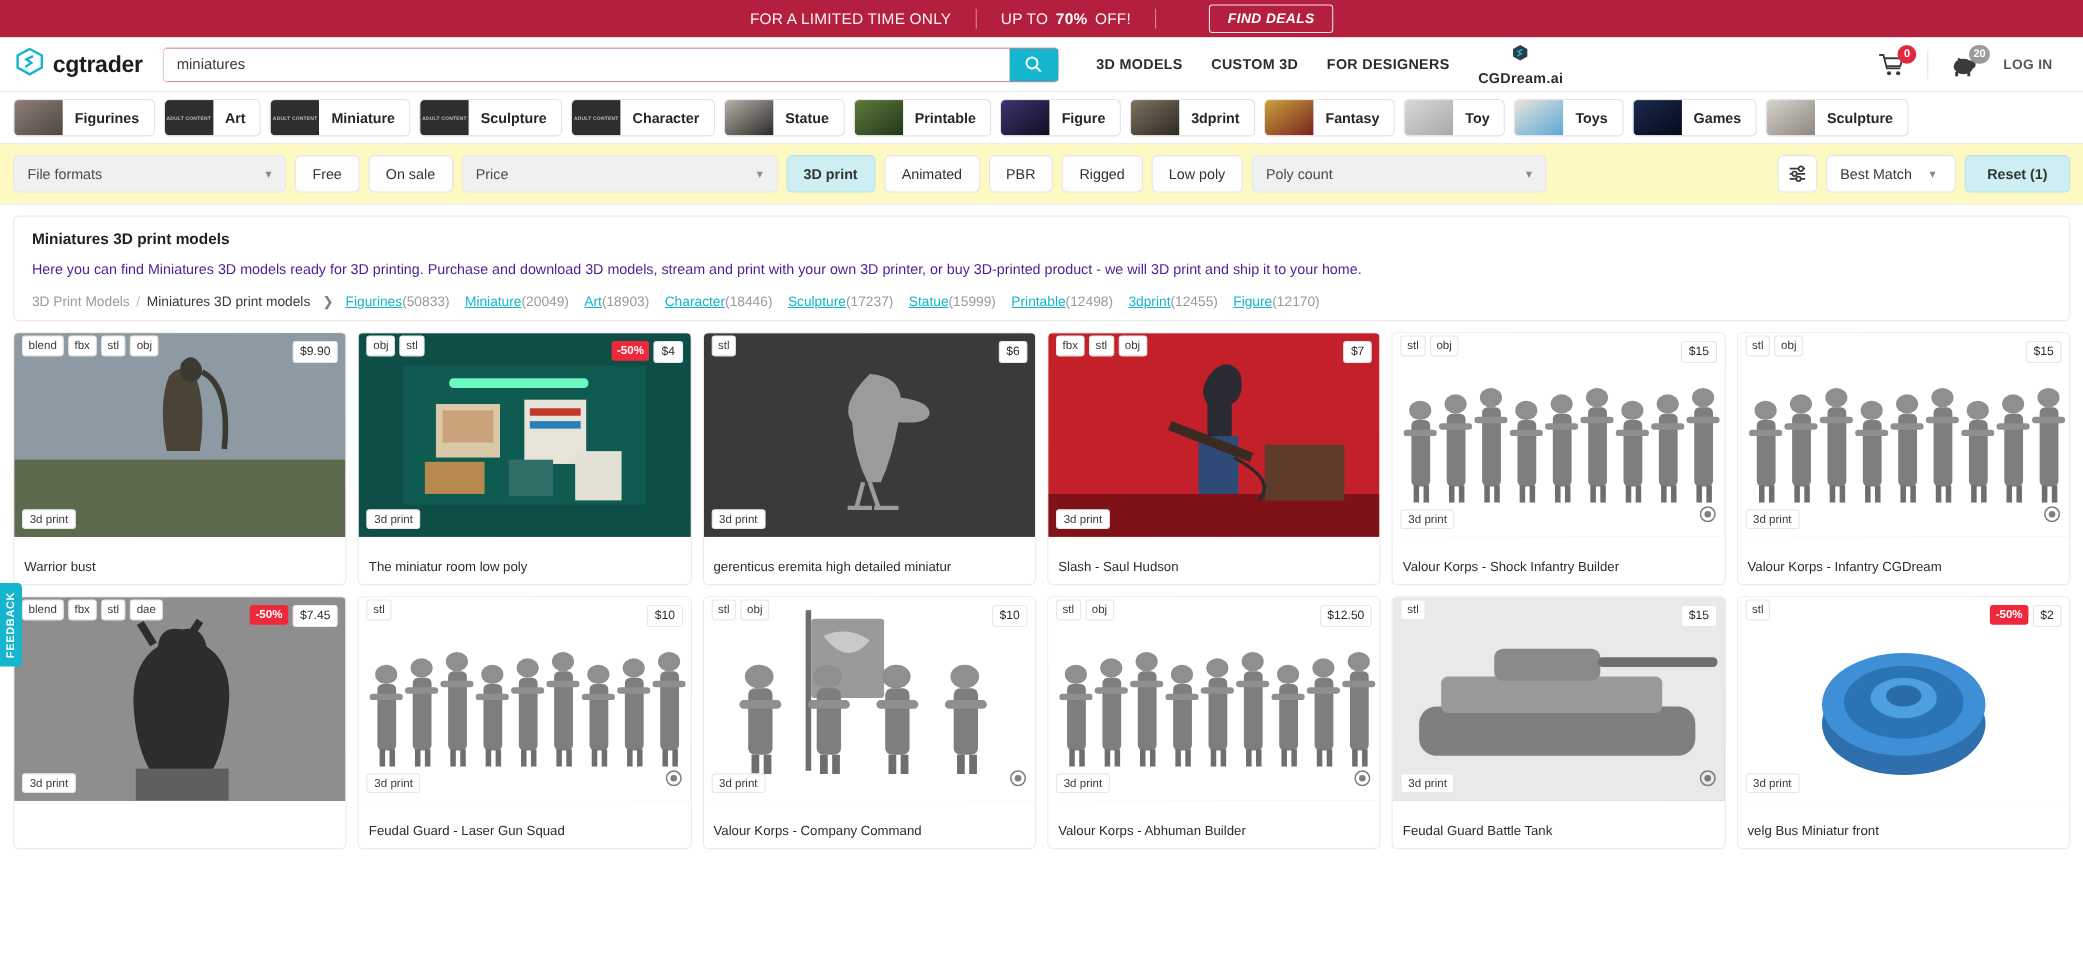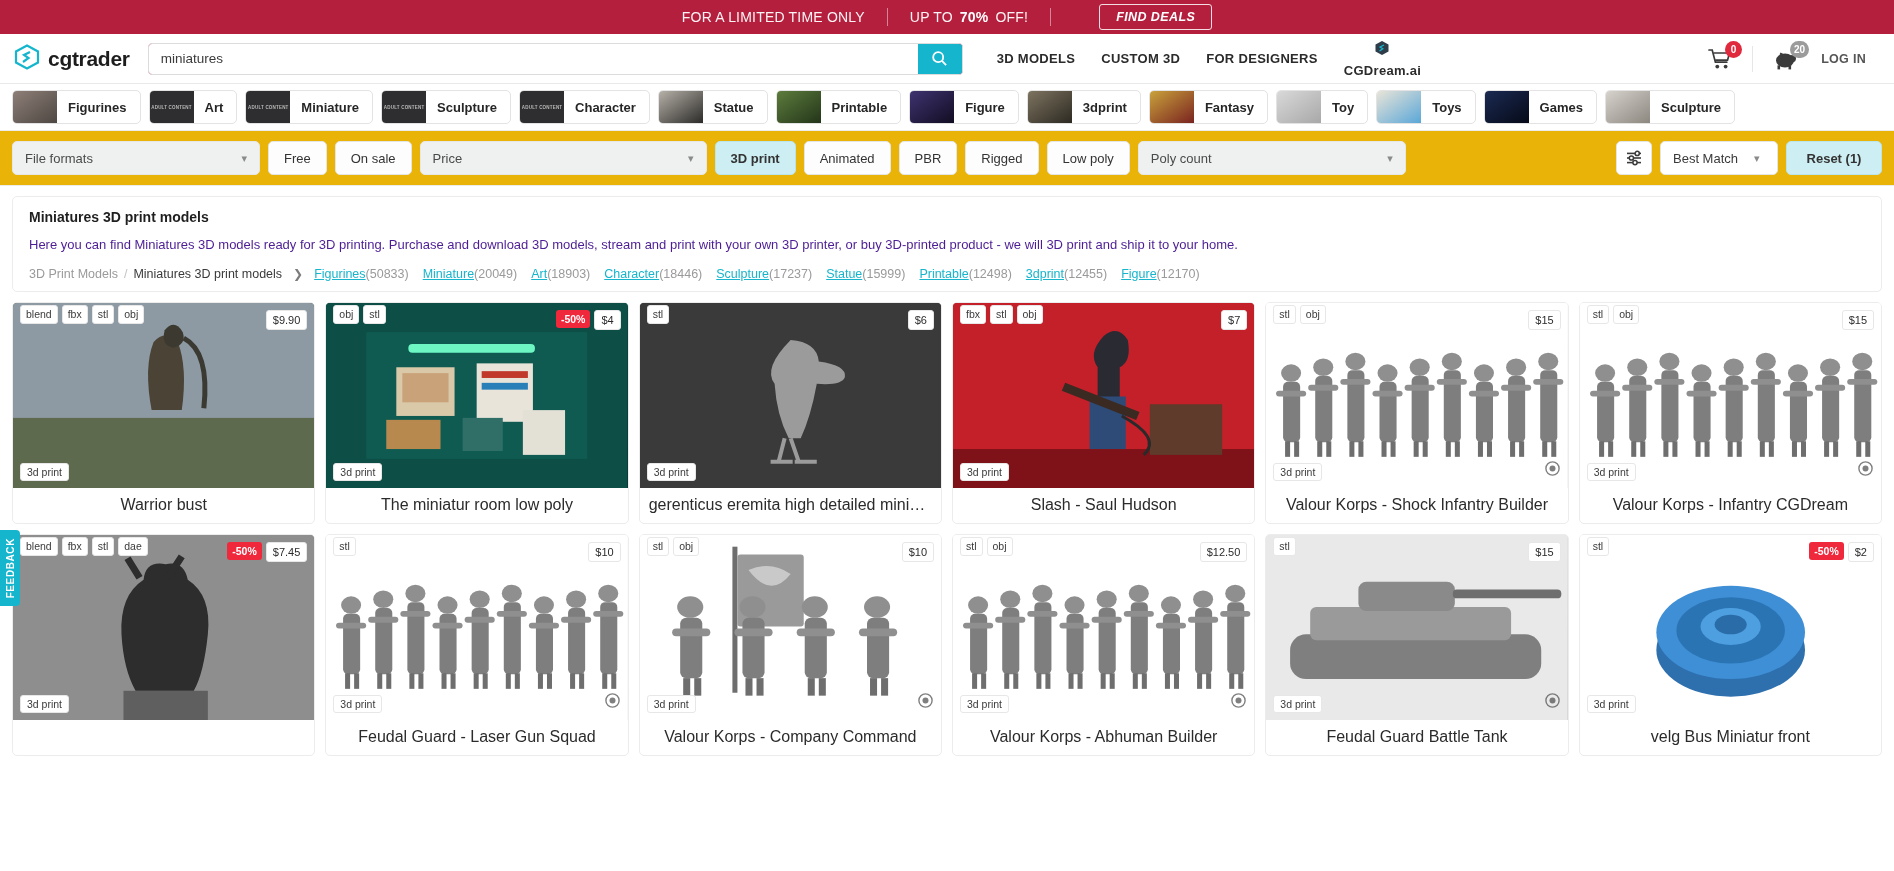--- a/index.html
+++ b/index.html
@@ -81,21 +81,21 @@
   .chip-thumb { width: 44px; height: 32px; flex: 0 0 44px; background: #2e2e30; position: relative; overflow: hidden; }
   .chip-thumb .adult {
     position: absolute; inset: 0; display: flex; align-items: center; justify-content: center;
     font-size: 4.5px; color: #b9b9b9; letter-spacing: .2px; font-weight: bold;
   }
   .chip-label { font-size: 13px; font-weight: bold; color: #262626; padding: 0 13px 0 11px; white-space: nowrap; }
 
   
   .filters {
     display: flex; align-items: center; gap: 8px; padding: 10px 12px;
-    border-top: 1px solid #ececec; border-bottom: 1px solid #ececec; background: #eab308;
+    border-top: 1px solid #ececec; border-bottom: 1px solid #ececec; background: #fef9c3;
   }
   .f-select {
     display: flex; align-items: center; justify-content: space-between;
     height: 34px; border-radius: 5px; background: #eff1f1; border: 1px solid #e6e8e8;
     padding: 0 12px; font-size: 13px; color: #4a4a4a; cursor: pointer;
   }
   .f-select .caret { color: #8a8a8a; font-size: 11px; margin-left: 14px; }
   .f-btn {
     height: 34px; border-radius: 5px; background: #fdfdfd; border: 1px solid #e4e6e6;
     padding: 0 15px; font-size: 13px; color: #333; cursor: pointer;
@@ -148,22 +148,22 @@
   .price-wrap { position: absolute; top: 7px; right: 7px; display: flex; gap: 4px; z-index: 3; align-items: flex-start; }
   .disc { background: #f0283c; color: #fff; font-size: 10.5px; font-weight: bold; border-radius: 3px; padding: 3px 5px; }
   .price { background: #fff; border: 1px solid #e7e7e7; border-radius: 3px; font-size: 11px; color: #2b2b2b; padding: 3px 6px; }
   .tagprint {
     position: absolute; left: 7px; bottom: 7px; z-index: 3;
     background: #fff; border: 1px solid #e7e7e7; border-radius: 3px;
     font-size: 10.5px; color: #3b3b3b; padding: 2px 6px;
   }
   .wm { position: absolute; right: 8px; bottom: 8px; z-index: 3; opacity: .75; }
   .card-title {
-    padding: 8px 9px 9px; font-size: 16px; color: #2b2b2b;
-    white-space: nowrap; overflow: hidden; text-overflow: ellipsis; text-align: center;
+    padding: 20px 9px 9px; font-size: 12px; color: #2b2b2b;
+    white-space: nowrap; overflow: hidden; text-overflow: ellipsis;
   }
 
   
   .feedback {
     position: absolute; left: 0; top: 530px; width: 20px; height: 76px;
     background: #15b6cd; border-radius: 0 4px 4px 0; color: #fff;
     display: flex; align-items: center; justify-content: center; cursor: pointer; z-index: 40;
   }
   .feedback span {
     writing-mode: vertical-rl; transform: rotate(180deg);

